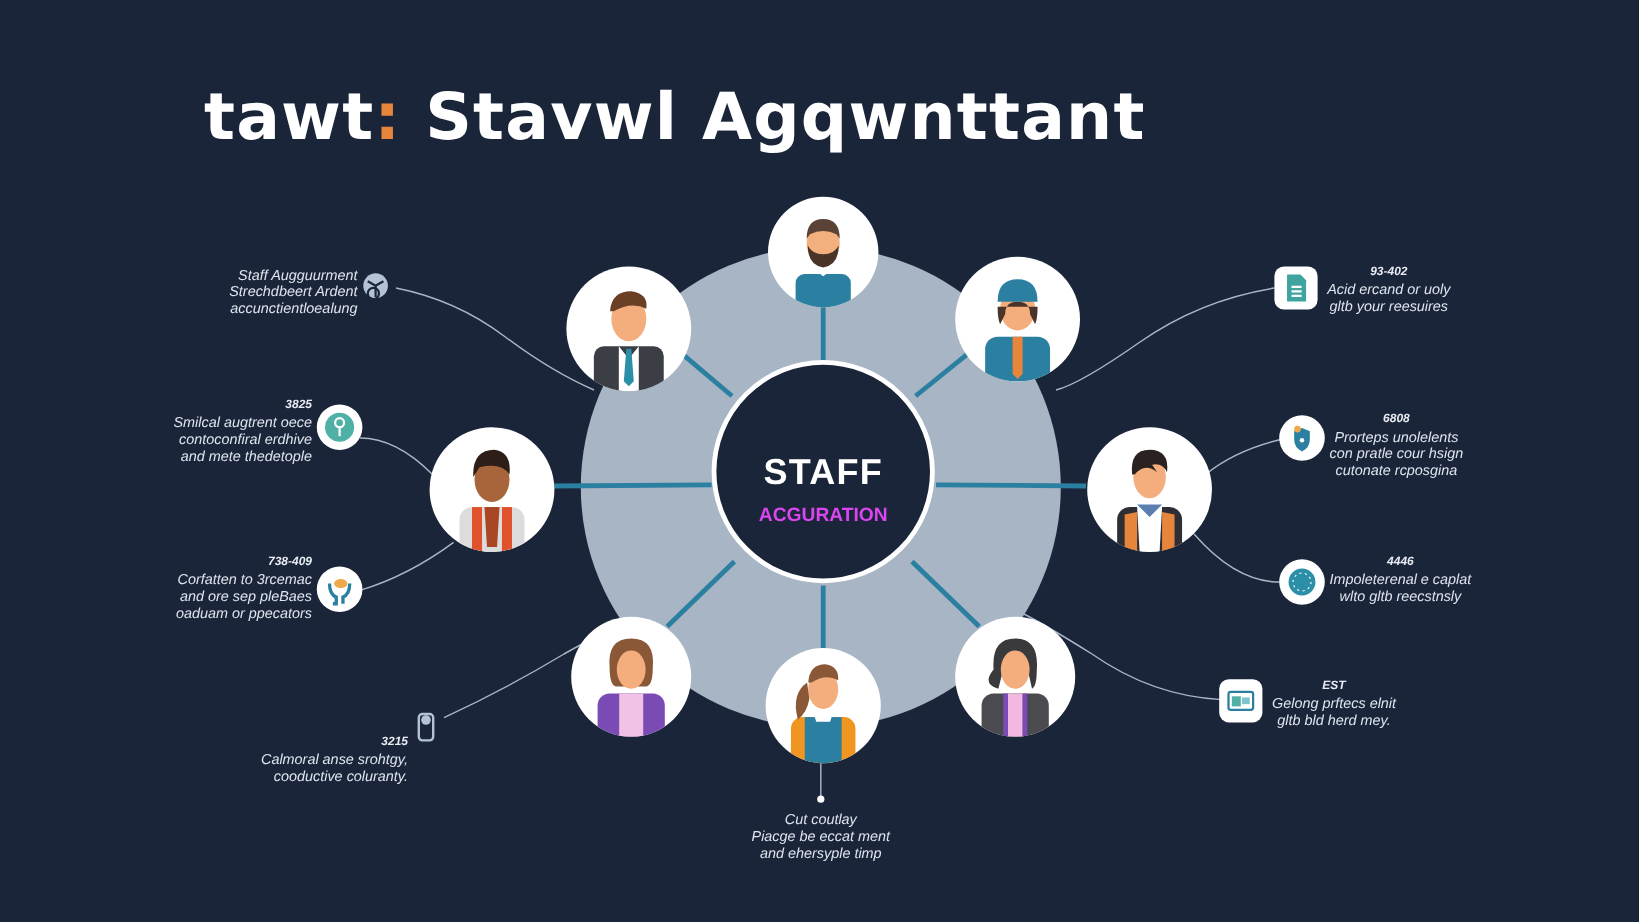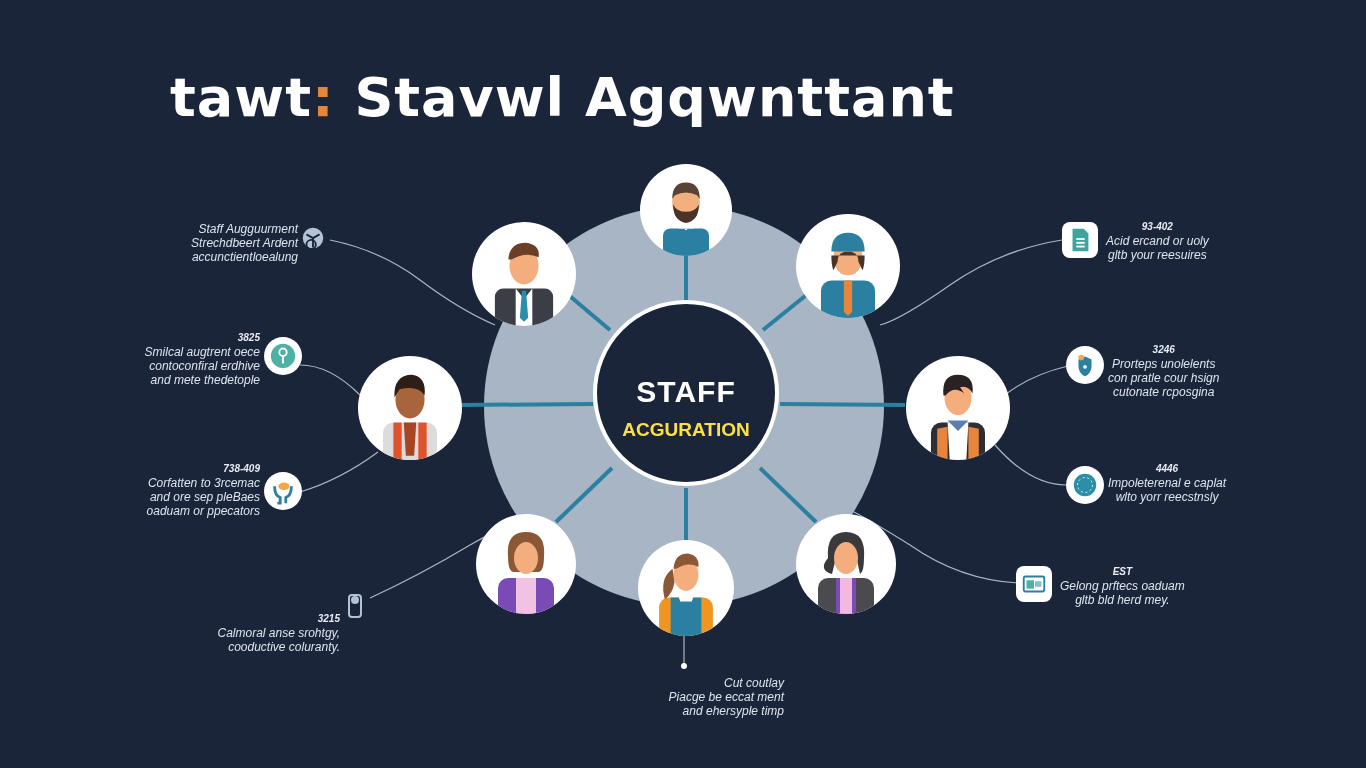--- a/index.html
+++ b/index.html
@@ -22,34 +22,34 @@
     position:absolute; left:484px; top:206px; width:400px; height:400px;
     border-radius:50%; background:#a8b5c4;
   }
   .hub {
     position:absolute; left:593px; top:300px; width:186px; height:186px;
     border-radius:50%; background:#1a253a; border:4px solid #ffffff;
     box-sizing:border-box;
     display:flex; flex-direction:column; align-items:center; justify-content:center;
   }
   .hub .h1 { font-size:30px; font-weight:bold; color:#ffffff; letter-spacing:1px;margin-top:29px; }
-  .hub .h2 { font-size:19px; font-weight:bold; color:#fde047; margin-top:10px; }
+  .hub .h2 { font-size:16px; font-weight:bold; color:#d946ef; margin-top:10px; }
   .avatar {
     position:absolute; border-radius:50%; background:#ffffff; overflow:hidden;
   }
   .avatar svg { width:100%; height:100%; display:block; }
   .note {
     position:absolute; font-size:12px; line-height:14px; color:#dfe5ee;
     white-space:nowrap;
     font-style:italic;
   }
   .note .code { font-weight:bold; font-size:10px; color:#e8ecf2; display:block; }
   .note.left { text-align:right; }
   .note.right { text-align:center; }
-  .note.center { text-align:right; }
+  .note.center { text-align:center; }
   .ico {
     position:absolute; width:38px; height:38px; border-radius:50%; background:#ffffff;
     display:flex; align-items:center; justify-content:center;
   }
   .ico svg { width:28px; height:28px; }
   .ico.sq { border-radius:8px; width:36px; height:36px; }
 </style>
 </head>
 <body>
 
@@ -244,48 +244,48 @@
 </div>
 
 <div class="ico" style="left:1066px;top:346px;">
   <svg viewBox="0 0 30 30">
       <path d="M8 9 L15 6 L22 9 L22 16 Q22 24 15 27 Q8 24 8 16Z" fill="#2b7fa0"></path>
       <circle cx="11" cy="7" r="3" fill="#f0a94a"></circle>
       <circle cx="15" cy="17" r="2" fill="#fff"></circle>
     </svg>
 </div>
 <div class="note right" style="left:1108px;top:343px;">
-  <span class="code">3246</span>
+  <span class="code">6808</span>
   <span>Prorteps unolelents</span><br>
   <span>con pratle cour hsign</span><br>
   <span>cutonate rcposgina</span>
 </div>
 
 <div class="ico" style="left:1066px;top:466px;">
   <svg viewBox="0 0 30 30">
       <circle cx="15" cy="15" r="12" fill="#2b8fa8"></circle>
       <circle cx="15" cy="15" r="8" fill="none" stroke="#fff" stroke-width="1" stroke-dasharray="2 3"></circle>
     </svg>
 </div>
 <div class="note right" style="left:1108px;top:462px;">
   <span class="code">4446</span>
   <span>Impoleterenal e caplat</span><br>
-  <span>wlto yorr reecstnsly</span>
+  <span>wlto gltb reecstnsly</span>
 </div>
 
 <div class="ico sq" style="left:1016px;top:566px;">
   <svg viewBox="0 0 30 30">
       <rect x="4" y="7" width="22" height="16" rx="2" fill="none" stroke="#2b7fa0" stroke-width="2"></rect>
       <rect x="7" y="11" width="8" height="9" fill="#4fb0a6"></rect>
       <rect x="16" y="12" width="7" height="6" fill="#7fc4cc"></rect>
     </svg>
 </div>
 <div class="note right" style="left:1060px;top:565px;">
   <span class="code">EST</span>
-  <span>Gelong prftecs oaduam</span><br>
+  <span>Gelong prftecs elnit</span><br>
   <span>gltb bld herd mey.</span>
 </div>
 
 <div class="note center" style="left:584px;top:676px;width:200px;">
   <span>Cut coutlay</span><br>
   <span>Piacge be eccat ment</span><br>
   <span>and ehersyple timp</span>
 </div>
 
 </body></html>

